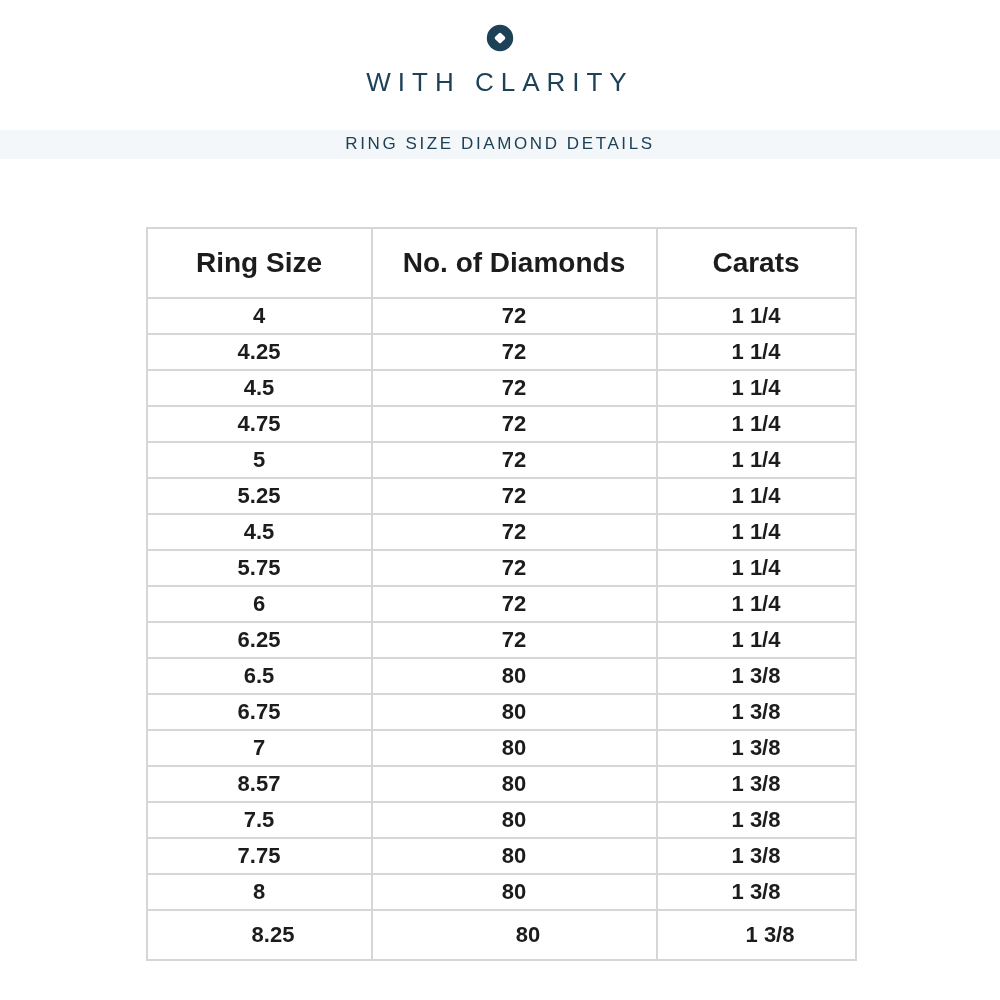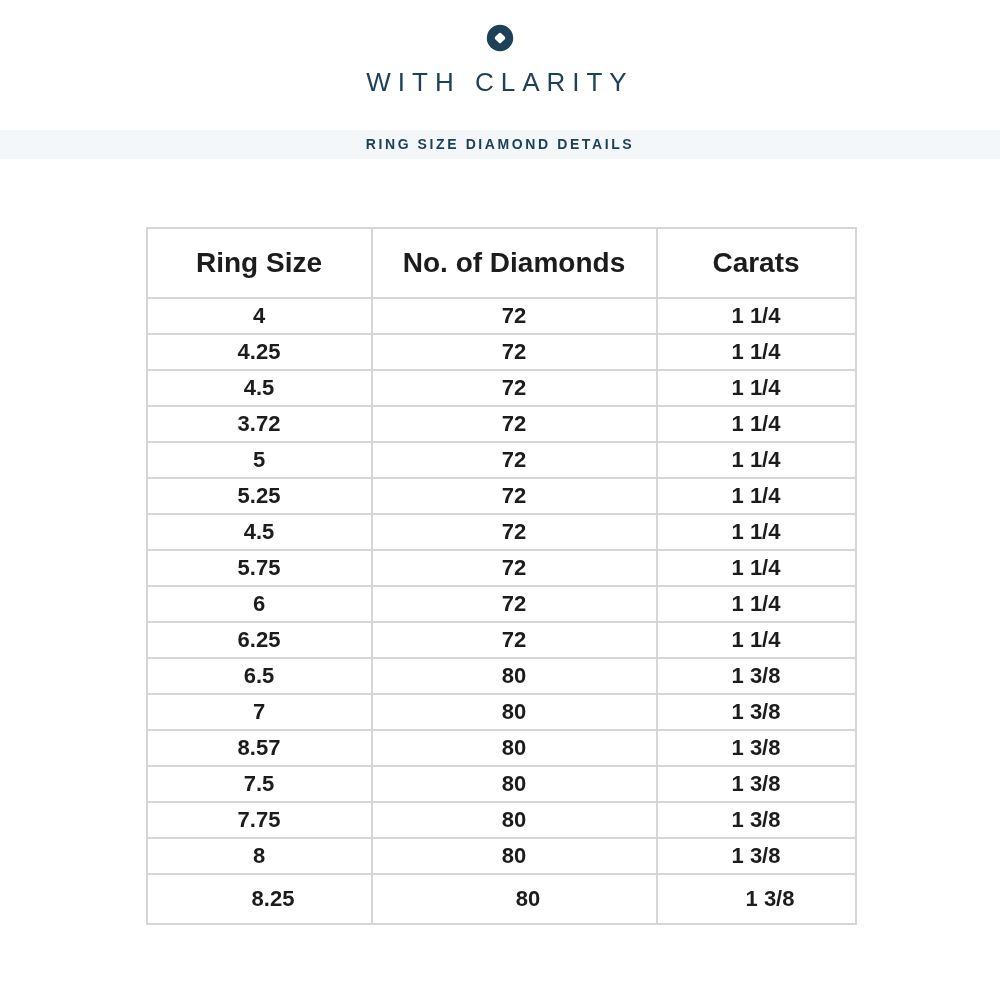--- a/index.html
+++ b/index.html
@@ -44,22 +44,22 @@
   .banner {
     margin-top: 33px;
     width: 100%;
     height: 29px;
     background: #f4f7f9;
     display: flex;
     align-items: center;
     justify-content: center;
   }
   .banner-title {
-    font-size: 14px;
-    font-weight: 700;
+    font-size: 17px;
+    font-weight: 400;
     letter-spacing: 2.6px;
     color: #1d4156;
   }
   
   .table-wrap {
     margin: 68px auto 12px;
     width: 709px;
   }
   table.details-table {
     border-collapse: collapse;
@@ -138,21 +138,21 @@
     <td>1 1/4</td>
   </tr>
 
   <tr>
     <td>4.5</td>
     <td>72</td>
     <td>1 1/4</td>
   </tr>
 
   <tr>
-    <td>3.72</td>
+    <td>4.75</td>
     <td>72</td>
     <td>1 1/4</td>
   </tr>
 
   <tr>
     <td>5</td>
     <td>72</td>
     <td>1 1/4</td>
   </tr>
 
@@ -185,20 +185,25 @@
     <td>72</td>
     <td>1 1/4</td>
   </tr>
 
   <tr>
     <td>6.5</td>
     <td>80</td>
     <td>1 3/8</td>
   </tr>
 
+  <tr>
+    <td>6.75</td>
+    <td>80</td>
+    <td>1 3/8</td>
+  </tr>
 
   <tr>
     <td>7</td>
     <td>80</td>
     <td>1 3/8</td>
   </tr>
 
   <tr>
     <td>8.57</td>
     <td>80</td>

